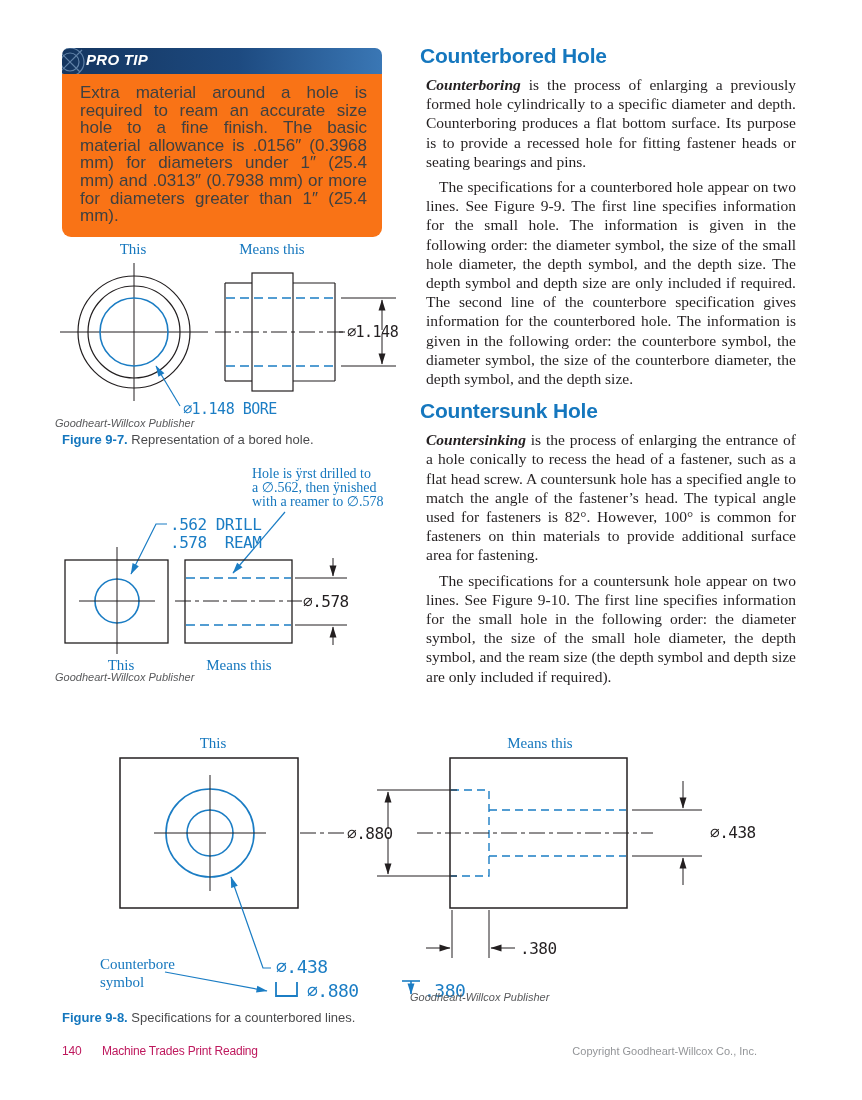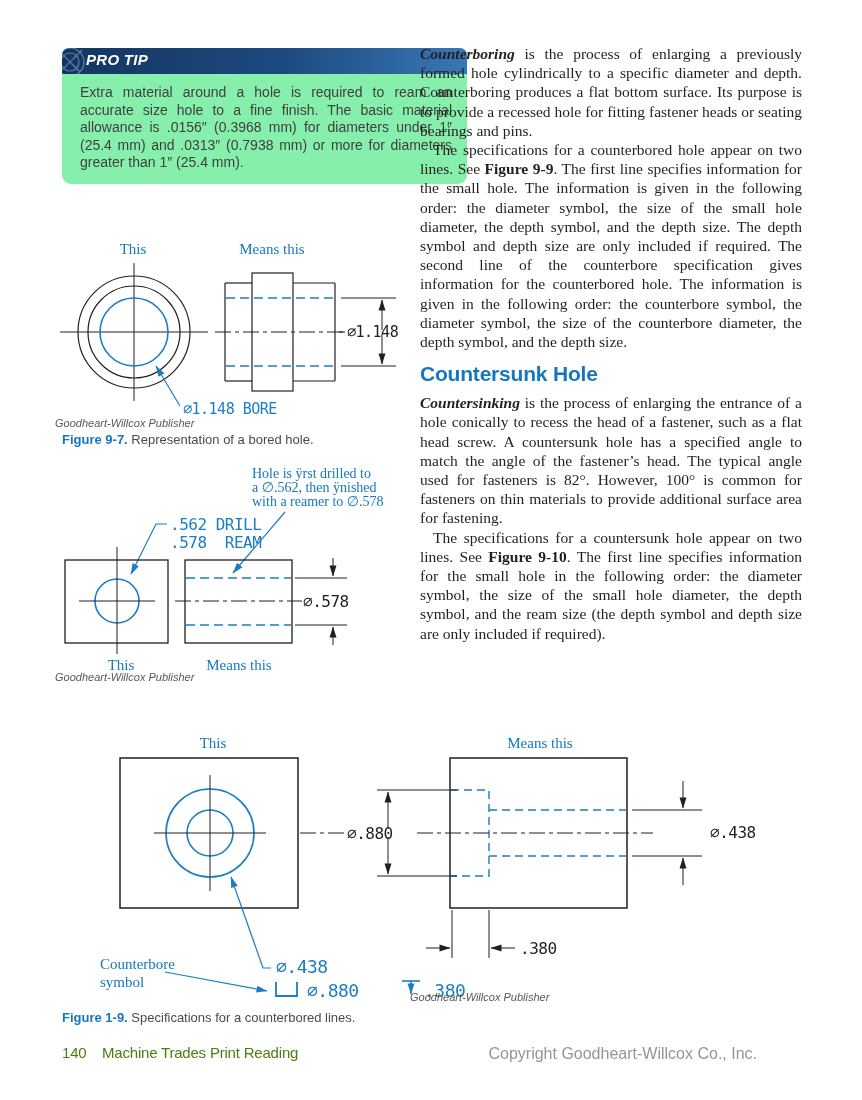--- a/index.html
+++ b/index.html
@@ -1,60 +1,60 @@
 <!DOCTYPE html>
 <html><head>
 <meta charset="utf-8">
 <style>
   html,body{margin:0;padding:0;background:#e8e8e8;}
   .page{position:relative;width:862px;height:1100px;background:#ffffff;margin:0 auto;
         font-family:"Liberation Serif",serif;color:#231f20;overflow:hidden;}
   .abs{position:absolute;}
 
   
-  .protip{left:62px;top:48px;width:405px;}
+  .protip{left:62px;top:48px;width:320px;}
   .protip-banner{position:relative;height:26px;border-radius:7px 7px 0 0;overflow:hidden;
     background:linear-gradient(90deg,#14355f 0%,#1d4a80 55%,#3a77b5 100%);}
   .protip-label{position:absolute;left:24px;top:3px;color:#ffffff;
     font-family:"Liberation Sans",sans-serif;font-weight:700;font-style:italic;
     font-size:15px;letter-spacing:.3px;}
-  .protip-body{background:#86efac;border-radius:0 0 9px 9px;padding:10px 15px 12px 18px;
-    font-family:"Liberation Sans",sans-serif;font-size:14px;line-height:17.6px;
+  .protip-body{background:#f97316;border-radius:0 0 9px 9px;padding:10px 15px 12px 18px;
+    font-family:"Liberation Sans",sans-serif;font-size:17px;line-height:17.6px;
     color:#3f4041;text-align:justify;}
 
   
   .rightcol{left:420px;top:44px;width:382px;}
   .rightcol h2{margin:0 0 7px 0;font-family:"Liberation Sans",sans-serif;font-weight:700;
     font-size:21px;line-height:24px;color:#1577be;letter-spacing:-.2px;}
-  .rightcol p{margin:0;font-size:15.5px;line-height:19.2px;text-align:justify;}
+  .rightcol p{margin:6px;font-size:15.5px;line-height:19.2px;text-align:justify;}
   .rightcol p.indent{text-indent:13px;}
   .rightcol p + h2{margin-top:11px;}
   .lead{font-weight:700;font-style:italic;}
-  .figref{font-weight:700;}
+  .figref{font-weight:400;}
 
   
   .credit{font-family:"Liberation Sans",sans-serif;font-style:italic;font-size:11px;
     color:#58595b;text-align:left;}
   .fig-caption{margin:0;font-family:"Liberation Sans",sans-serif;font-size:13px;
     line-height:16.5px;color:#4a4a4c;}
   .fig-caption b{color:#1577be;}
 
   
   text.tserif{font-family:"Liberation Serif",serif;font-size:15px;fill:#1577be;}
   text.tnote{font-family:"Liberation Serif",serif;font-size:14px;fill:#1577be;}
   text.cad{font-family:"DejaVu Sans Mono","Liberation Mono",monospace;letter-spacing:-.5px;}
   text.cadblue{fill:#1b7dc4;}
   text.cadblk{fill:#231f20;}
 
   
   .footer-left{left:62px;top:1044px;font-family:"Liberation Sans",sans-serif;
-    font-size:15px;color:#4d7c0f;letter-spacing:-.2px;}
+    font-size:12px;color:#be185d;letter-spacing:-.2px;}
   .footer-num{display:inline-block;width:40px;}
   .footer-right{left:457px;top:1045px;width:300px;text-align:right;
-    font-family:"Liberation Sans",sans-serif;font-size:16px;color:#939598;}
+    font-family:"Liberation Sans",sans-serif;font-size:11px;color:#939598;}
 </style>
 </head>
 <body>
 
 <div class="page">
 
   <div class="abs protip">
     <div class="protip-banner">
       <svg width="336" height="26" style="position:absolute;left:0;top:0;">
         <g stroke="#9fc0e2" stroke-width="1.2" fill="none" opacity="0.55">
@@ -63,20 +63,21 @@
           <line x1="-4" y1="26" x2="20" y2="2"></line>
           <line x1="-2" y1="4" x2="18" y2="24"></line>
         </g>
       </svg>
       <span class="protip-label">PRO TIP</span>
     </div>
     <div class="protip-body">Extra material around a hole is required to ream an accurate size hole to a fine finish. The basic material allowance is .0156″ (0.3968 mm) for diameters under 1″ (25.4 mm) and .0313″ (0.7938 mm) or more for diameters greater than 1″ (25.4 mm).</div>
   </div>
 
   <div class="abs rightcol">
+    <h2>Counterbored Hole</h2>
     <p><span class="lead">Counterboring</span><span> is the process of enlarging a previously formed hole cylindrically to a specific diameter and depth. Counterboring produces a flat bottom surface. Its purpose is to provide a recessed hole for fitting fastener heads or seating bearings and pins.</span></p>
     <p class="indent"><span>The specifications for a counterbored hole appear on two lines. See </span><span class="figref">Figure 9-9</span><span>. The first line specifies information for the small hole. The information is given in the following order: the diameter symbol, the size of the small hole diameter, the depth symbol, and the depth size. The depth symbol and depth size are only included if required. The second line of the counterbore specification gives information for the counterbored hole. The information is given in the following order: the counterbore symbol, the diameter symbol, the size of the counterbore diameter, the depth symbol, and the depth size.</span></p>
     <h2>Countersunk Hole</h2>
     <p><span class="lead">Countersinking</span><span> is the process of enlarging the entrance of a hole conically to recess the head of a fastener, such as a flat head screw. A countersunk hole has a specified angle to match the angle of the fastener’s head. The typical angle used for fasteners is 82°. However, 100° is common for fasteners on thin materials to provide additional surface area for fastening.</span></p>
     <p class="indent"><span>The specifications for a countersunk hole appear on two lines. See </span><span class="figref">Figure 9-10</span><span>. The first line specifies information for the small hole in the following order: the diameter symbol, the size of the small hole diameter, the depth symbol, and the ream size (the depth symbol and depth size are only included if required).</span></p>
   </div>
 
   <svg class="abs" style="left:55px;top:238px;" width="350" height="185" viewBox="0 0 350 185">
     <defs>
       <marker id="m7u" markerUnits="userSpaceOnUse" markerWidth="12" markerHeight="8" refX="11" refY="4" orient="auto">
@@ -235,20 +236,20 @@
 
     <g stroke="#231f20" stroke-width="1">
       <line x1="397" y1="184" x2="397" y2="232"></line>
         <line x1="434" y1="184" x2="434" y2="232"></line>
       <line x1="371" y1="222" x2="395" y2="222" marker-end="url(#m9b)"></line>
       <line x1="460" y1="222" x2="436" y2="222" marker-end="url(#m9b)"></line>
     </g>
     <text class="cad cadblk" x="465" y="228" font-size="16">.380</text>
   </svg>
   <div class="abs credit" style="left:410px;top:991px;width:340px;">Goodheart-Willcox Publisher</div>
-  <p class="abs fig-caption" style="left:62px;top:1010px;width:500px;"><b>Figure 1-9.</b><span> Specifications for a counterbored lines.</span></p>
+  <p class="abs fig-caption" style="left:62px;top:1010px;width:500px;"><b>Figure 9-8.</b><span> Specifications for a counterbored lines.</span></p>
 
   <div class="abs footer-left">
     <span class="footer-num">140</span><span>Machine Trades Print Reading</span>
   </div>
   <div class="abs footer-right">Copyright Goodheart-Willcox Co., Inc.</div>
 
 </div>
 
 </body></html>

